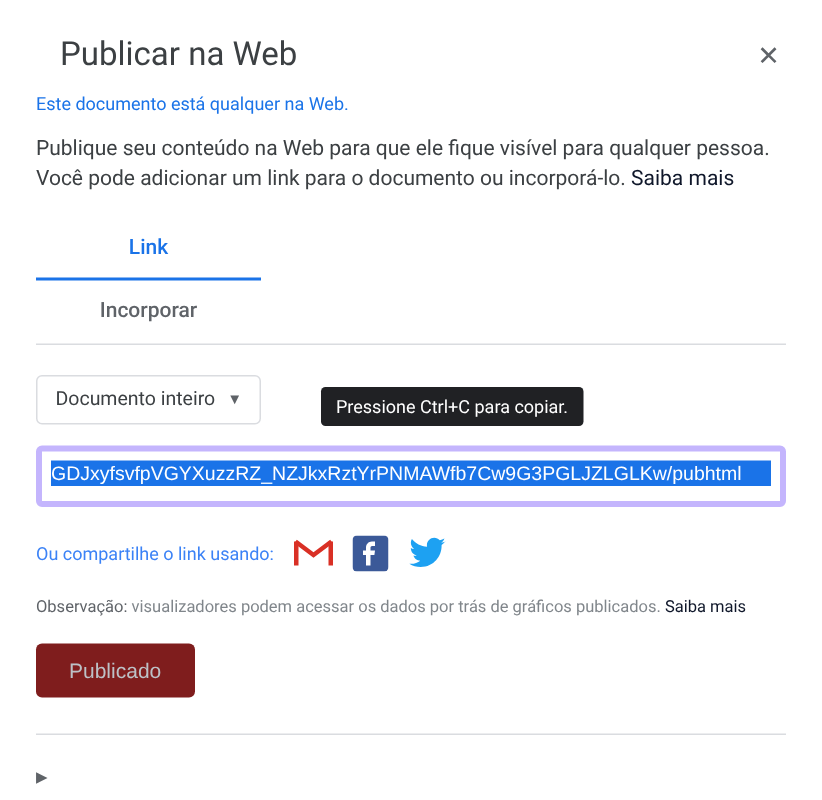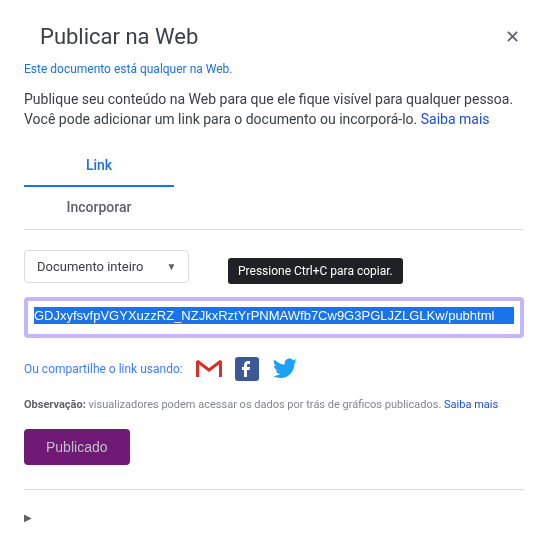--- a/index.html
+++ b/index.html
@@ -39,21 +39,21 @@
   font-size: 12px;
   color: #1a73e8;
   margin-bottom: 14px;
 }
 .description {
   font-size: 14px;
   color: #3c4043;
   line-height: 1.4;
   margin-bottom: 16px;
 }
-.learn-more { color: #1d4ed8; text-decoration: none; margin-top: 24px; }
+.learn-more { color: #0f172a; text-decoration: none; margin-top: 24px; }
 .tabs {
   display: flex;
   border-bottom: 1px solid #dadce0;
   flex-direction: column;
 }
 .tab {
   flex: 0 0 auto;
   width: 150px;
   text-align: center;
   padding: 12px 0;
@@ -75,27 +75,27 @@
 .dropdown {
   border: 1px solid #dadce0;
   border-radius: 4px;
   padding: 8px 12px;
   font-size: 13px;
   color: #3c4043;
   background: #fff;
   cursor: pointer;
   display: flex;
   align-items: center;
-  gap: 23px;
+  gap: 8px;
 }
 .chev { font-size: 10px; color: #5f6368; }
 .tooltip {
   position: absolute;
   top: 28px;
-  left: 204px;
+  left: 190px;
   background: #202124;
   color: #fff;
   font-size: 12px;
   padding: 6px 10px;
   border-radius: 3px;
   white-space: nowrap;
   z-index: 10;
 }
 .link-box {
   border: 4px solid #c4b5fd;
@@ -124,25 +124,25 @@
   color: #3b82f6;
   margin-bottom: 18px;
 }
 .share-icons { display: flex; gap: 10px; align-items: center; }
 .icon-box { width: 28px; height: 22px; display:flex; align-items:center; justify-content:center; cursor:pointer; }
 .note {
   font-size: 11px;
   color: #80868b;
   margin-bottom: 18px;
 }
-.note-label { color: #5f6368; font-weight: 700; }
+.note-label { color: #5f6368; font-weight: 400; }
 .note .learn-more { font-size: 11px; }
 .published-btn {
   border: none;
-  background: #701a75;
+  background: #7f1d1d;
   color: #bdc1c6;
   font-size: 14px;
   padding: 10px 22px;
   border-radius: 4px;
   cursor: default;
   font-weight: 500;
 }
 .divider {
   border: none;
   border-top: 1px solid #dadce0;

